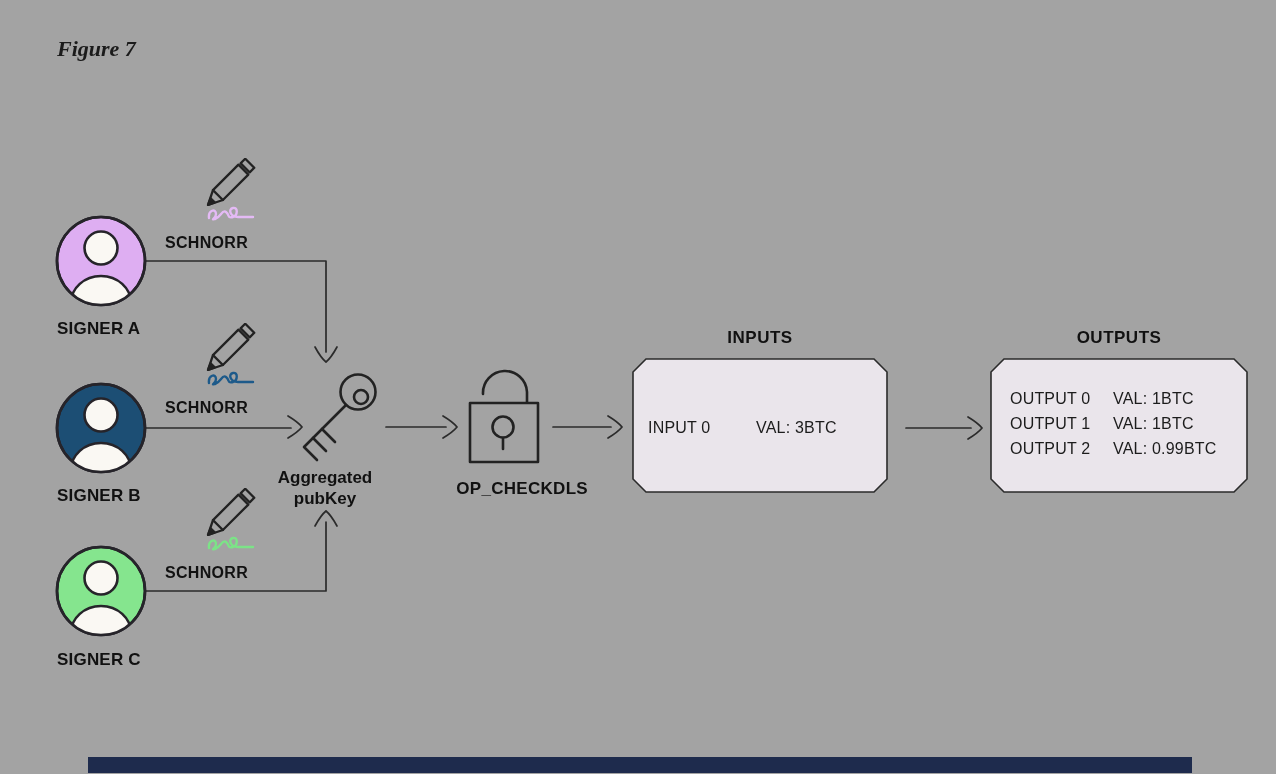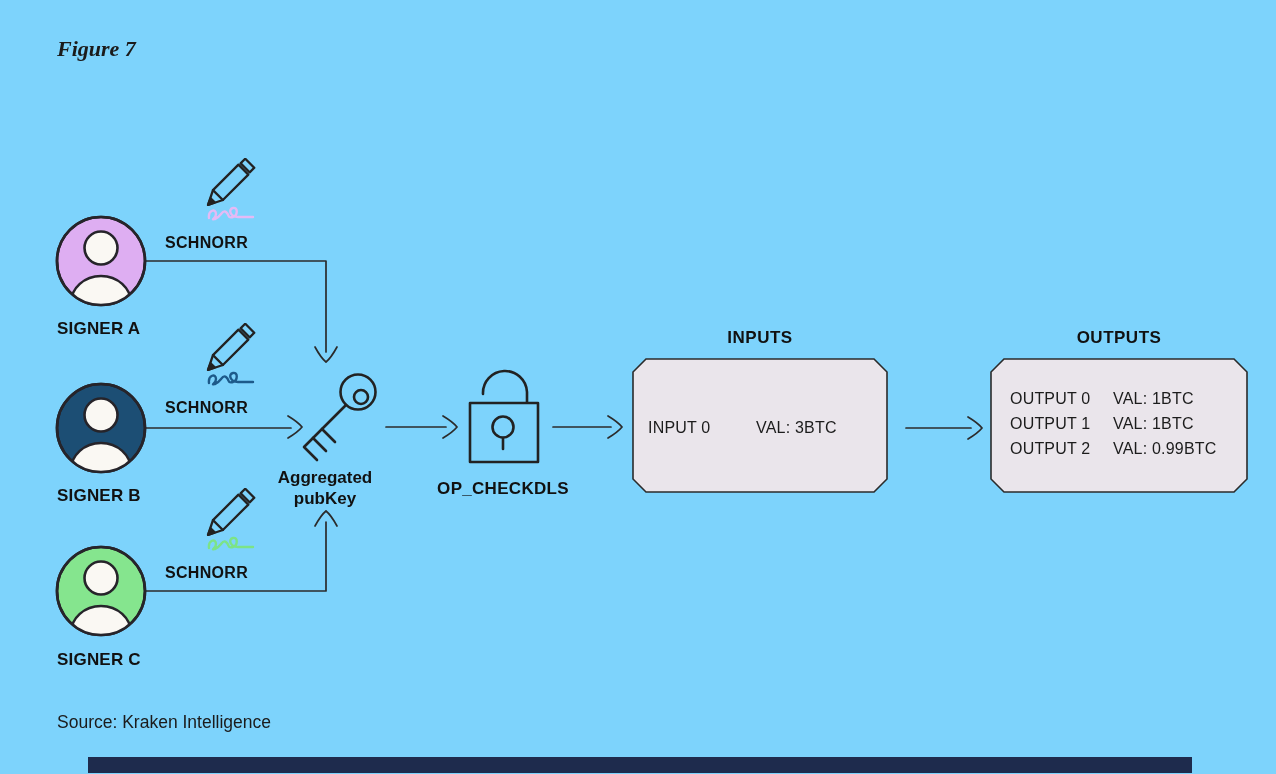--- a/index.html
+++ b/index.html
@@ -1,32 +1,32 @@
 <!DOCTYPE html>
 <html><head>
 <meta charset="utf-8">
 <style>
   * { margin:0; padding:0; box-sizing:border-box; }
   html,body { width:1276px; height:774px; background:#ffffff; overflow:hidden;
     font-family:"Liberation Sans", sans-serif; color:#1a1a1a; }
-  .canvas { position:relative; width:1276px; height:774px; background:#7dd3fc; }
+  .canvas { position:relative; width:1276px; height:774px; background:#a3a3a3; }
   .abs { position:absolute; }
 
   .figure-label { left:57px; top:36px; font-family:"Liberation Serif", serif;
     font-style:italic; font-weight:600; font-size:22px; color:#1b1b1b; }
   .page-title { left:56px; top:80px; font-weight:700; font-size:26px;
     letter-spacing:-0.4px; color:#1b1b1b; }
 
   .signer-label { font-weight:700; font-size:17px; letter-spacing:0.2px; color:#111; }
   .schnorr-label { width:130px; text-align:left; font-weight:700; font-size:16px;
     letter-spacing:0.3px; color:#111; }
 
   .agg-label { left:253px; top:459px; width:144px; text-align:center;
     font-weight:700; font-size:17px; line-height:21px; color:#111;margin-top:8px; }
-  .op-label { left:418px; top:479px; width:170px; text-align:center;
+  .op-label { left:418px; top:479px; width:170px; text-align:right;
     font-weight:700; font-size:17px; letter-spacing:0.3px; color:#111; }
 
   .panel-title { top:328px; font-weight:700; font-size:17px; letter-spacing:0.5px;
     text-align:center; color:#111; }
   .panel-text { font-size:16px; font-weight:500; color:#1c1c1c; letter-spacing:0.2px; }
 
   .source-line { left:57px; top:712px; font-size:17.5px; font-weight:400; color:#1b1b1b; }
 
   svg { display:block; }
 </style>
@@ -168,18 +168,17 @@
   <svg class="abs" style="left:990px;top:358px" width="258" height="135" viewBox="0 0 258 135">
     <polygon points="14,1 244,1 257,14 257,121 244,134 14,134 1,121 1,14" stroke="#2b2b2b" stroke-width="1.6" fill="#eae5eb"></polygon>
   </svg>
   <div class="abs panel-text" style="left:1010px;top:390px">OUTPUT 0</div>
   <div class="abs panel-text" style="left:1113px;top:390px">VAL: 1BTC</div>
   <div class="abs panel-text" style="left:1010px;top:415px">OUTPUT 1</div>
   <div class="abs panel-text" style="left:1113px;top:415px">VAL: 1BTC</div>
   <div class="abs panel-text" style="left:1010px;top:440px">OUTPUT 2</div>
   <div class="abs panel-text" style="left:1113px;top:440px">VAL: 0.99BTC</div>
 
-  <div class="abs source-line">Source: Kraken Intelligence</div>
   <svg class="abs" style="left:88px;top:757px" width="1104" height="16" viewBox="0 0 1104 16">
     <rect x="0" y="0" width="1104" height="16" fill="#1e2b4d"></rect>
   </svg>
 
 </div>
 
 </body></html>

